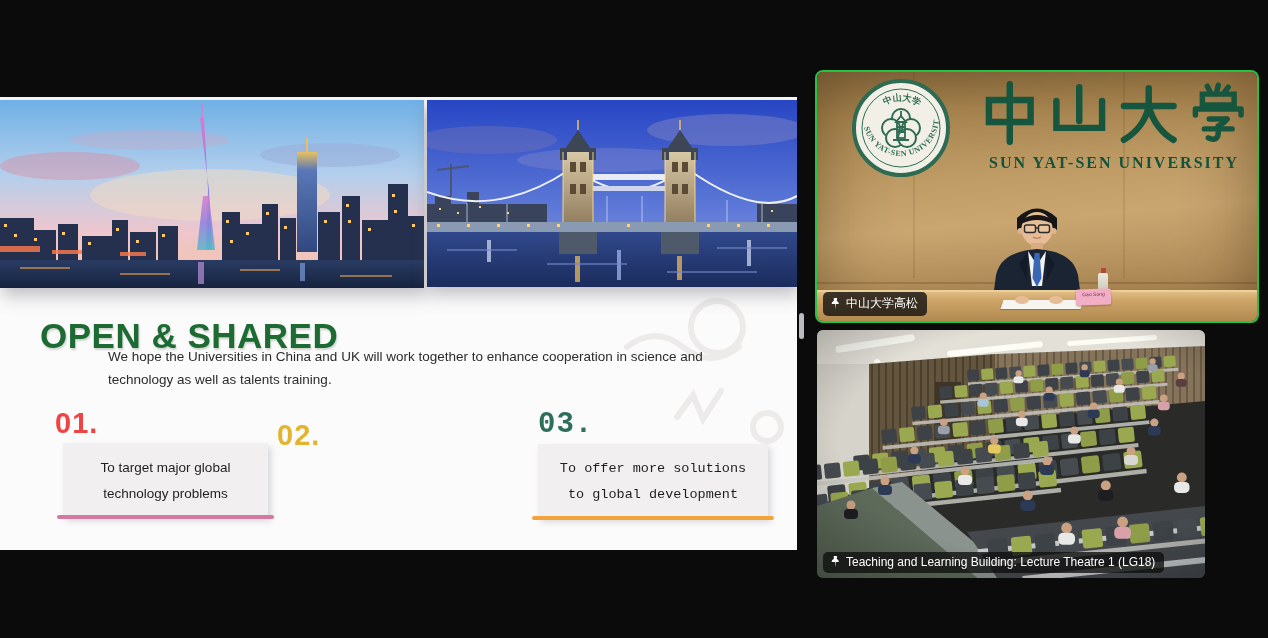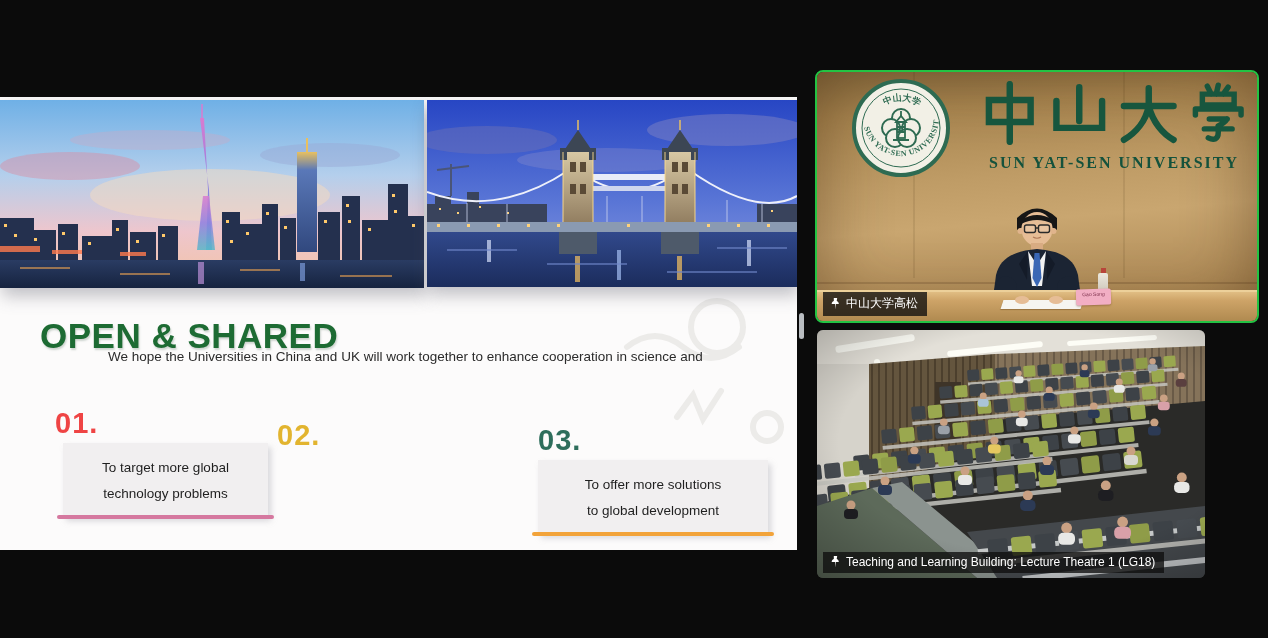--- a/index.html
+++ b/index.html
@@ -11,38 +11,38 @@
   .wm{position:absolute;right:0;top:0;pointer-events:none;}
   .photo{position:absolute;top:3px;box-shadow:2px 8px 16px rgba(80,80,95,.35);}
   .photo.gz{left:0;width:424px;height:188px;}
   .photo.ld{left:427px;width:370px;height:187px;}
   .slide-title{position:absolute;left:40px;top:196px;font-size:35px;font-weight:600;letter-spacing:.5px;
                color:#1d6b33;text-shadow:1px 2px 2px rgba(120,140,125,.35);}
   .slide-body{position:absolute;left:108px;top:248px;font-size:13.5px;color:#2b2b2b;line-height:23px;}
   .point{position:absolute;width:240px;}
   .p1{left:55px;top:310px;}
   .p2{left:277px;top:322px;}
-  .p3{left:538px;top:327px;}
+  .p3{left:538px;top:311px;font-family:Liberation Mono, monospace;}
   .num{font-size:29px;font-weight:bold;letter-spacing:1px;}
   .card{position:relative;margin-top:3px;background:#f1eff0;box-shadow:3px 4px 6px rgba(150,150,160,.35);
         text-align:center;font-size:13.5px;color:#1f1f1f;line-height:26px;padding-top:12px;}
   .p1 .card{margin-left:8px;width:205px;height:62px;}
   .p2 .card{margin-left:15px;width:221px;height:64px;}
   .p3 .card{margin-left:0;width:230px;height:62px;}
   .underline{position:absolute;left:-6px;right:-6px;bottom:-2px;height:4px;border-radius:2px;}
 
   
   .divider{position:absolute;left:799px;top:313px;width:5px;height:26px;border-radius:3px;background:#b9bdc1;}
 
   
   .tile{position:absolute;overflow:hidden;background:#151515;}
   .tile-speaker{left:815px;top:70px;width:444px;height:253px;border:2px solid #23c343;border-radius:8px;box-sizing:border-box;}
   .tile-audience{left:817px;top:330px;width:388px;height:248px;border-radius:6px;}
   .vlabel{position:absolute;left:6px;bottom:5px;display:flex;align-items:center;gap:5px;z-index:9;
-          background:rgba(14,14,14,.78);color:#fff;font-size:12px;padding:3px 9px 4px 7px;border-radius:0;white-space:nowrap;}
+          background:rgba(14,14,14,.78);color:#fff;font-size:12px;padding:3px 9px 4px 7px;border-radius:5px;white-space:nowrap;}
   .vlabel svg{flex:0 0 auto;}
 
   
   .wall{position:absolute;inset:0;background:linear-gradient(175deg,#8f7243 0%,#a98650 16%,#bf9c66 42%,#c9a670 58%,#b08c58 84%,#997746 100%);
         box-shadow:inset 0 0 70px rgba(55,32,8,.45);}
   .wall-line{position:absolute;left:0;right:0;top:210px;height:2px;background:rgba(60,35,10,.18);}
   .wall-corner{position:absolute;top:0;bottom:43px;width:2px;background:rgba(60,35,10,.10);}
   .seal{position:absolute;left:34px;top:6px;}
   .sign{position:absolute;left:158px;top:9px;width:278px;text-align:center;}
   .sign-en{margin-top:5px;font-family:"Liberation Serif","DejaVu Serif",serif;font-weight:bold;
@@ -288,26 +288,27 @@
           <line x1="120" y1="164" x2="200" y2="164"></line>
         <line x1="240" y1="172" x2="330" y2="172"></line>
           <line x1="290" y1="148" x2="360" y2="148"></line>
       </g>
     </svg>
 
     <h1 class="slide-title" style="color: rgb(29, 107, 51);">OPEN &amp; SHARED</h1>
 
     <div class="slide-body">
       <div>We hope the Universities in China and UK will work together to enhance cooperation in science and</div>
+      <div>technology as well as talents training.</div>
     </div>
 
     <div class="point p1">
       <div class="num" style="color: #ef4444;">01.</div>
       <div class="card">
-        <div>To target more global</div>
+        <div>To target major global</div>
         <div>technology problems</div>
         <div class="underline" style="background: rgb(213, 120, 159);"></div>
       </div>
     </div>
 
     <div class="point p2">
       <div class="num" style="color: rgb(226, 180, 47);">02.</div>
     </div>
 
     <div class="point p3">

